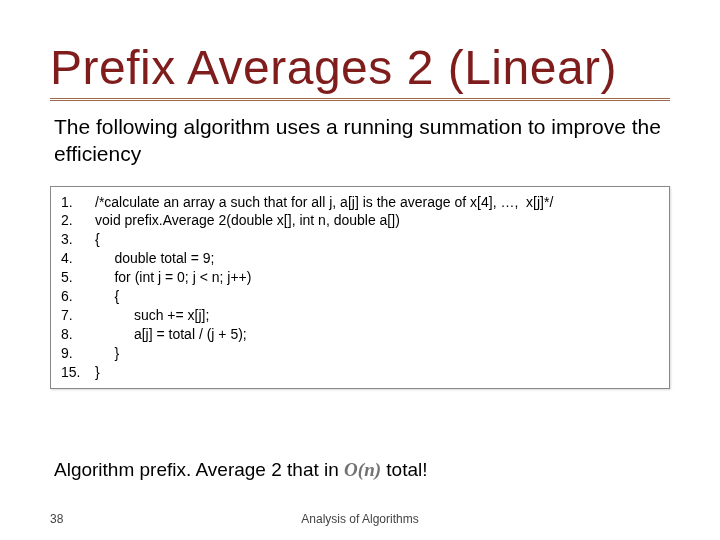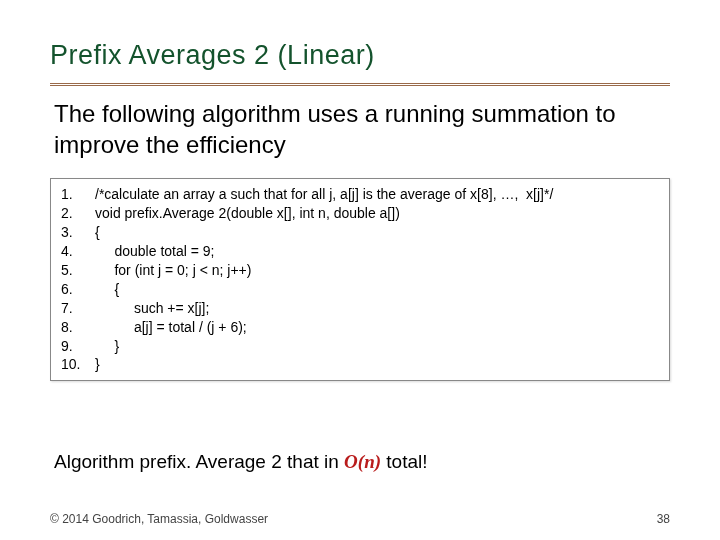--- a/index.html
+++ b/index.html
@@ -4,34 +4,34 @@
 <style>
   * { margin: 0; padding: 0; box-sizing: border-box; }
   html, body { width: 720px; height: 540px; overflow: hidden; background: #fff; }
   body {
     font-family: Verdana, Geneva, sans-serif;
     color: #000;
     position: relative;
     padding: 40px 50px 0 50px;
   }
   .title {
-    font-size: 27px;
+    font-size: 48px;
     font-weight: 400;
-    color: #14532d;
+    color: #7f1d1d;
     font-family: Verdana, Geneva, sans-serif;
-    margin-bottom: 12px;
+    margin-bottom: 3px;
     letter-spacing: 0.5px;
   }
   .title-underline {
     border-bottom: 3px double #9a6a4a;
     margin: 0 0 12px 0;
     width: 100%;
   }
   .intro {
-    font-size: 24px;
+    font-size: 21px;
     line-height: 1.3;
     margin-bottom: 18px;
     padding-left: 4px;
   }
   .codebox {
     border: 1px solid #888;
     background: #fff;
     padding: 6px 10px 6px 10px;
     width: 100%;
     box-shadow: 1px 1px 2px rgba(0,0,0,0.15);
@@ -51,21 +51,21 @@
   }
   .conclusion {
     font-size: 19px;
     padding-left: 4px;
   }
   .fn { font-family: Verdana, sans-serif; text-align: right; }
   .bigO {
     font-family: "Times New Roman", serif;
     font-style: italic;
     font-weight: bold;
-    color: #b91c1c;
+    color: #737373;
   }
   .footer {
     position: absolute;
     bottom: 14px;
     left: 50px;
     right: 50px;
     font-size: 12px;
     color: #444;
     display: flex;
     justify-content: space-between;
@@ -79,21 +79,21 @@
 <h1 class="title">Prefix Averages 2 (Linear)</h1>
 <div class="title-underline"></div>
 
 <p class="intro">The following algorithm uses a running summation to improve the efficiency</p>
 
 <div class="codebox">
   <table>
       <tbody id="code-body">
         <tr>
           <td class="num">1.</td>
-          <td>/*calculate an array a such that for all j, a[j] is the average of x[8], …,  x[j]*/</td>
+          <td>/*calculate an array a such that for all j, a[j] is the average of x[4], …,  x[j]*/</td>
         </tr>
         <tr>
           <td class="num">2.</td>
           <td>void prefix.Average 2(double x[], int n, double a[])</td>
         </tr>
         <tr>
           <td class="num">3.</td>
           <td>{</td>
         </tr>
         <tr>
@@ -107,34 +107,34 @@
         <tr>
           <td class="num">6.</td>
           <td>     {</td>
         </tr>
         <tr>
           <td class="num">7.</td>
           <td>          such += x[j];</td>
         </tr>
         <tr>
           <td class="num">8.</td>
-          <td>          a[j] = total / (j + 6);</td>
+          <td>          a[j] = total / (j + 5);</td>
         </tr>
         <tr>
           <td class="num">9.</td>
           <td>     }</td>
         </tr>
         <tr>
-          <td class="num">10.</td>
+          <td class="num">15.</td>
           <td>}</td>
         </tr>
       </tbody>
     </table>
 </div>
 
 <p class="conclusion">
   <span>Algorithm </span><span class="fn">prefix. Average 2</span><span> that in </span><span class="bigO">O(n)</span><span> total!</span>
 </p>
 
 <div class="footer">
-  <span>© 2014 Goodrich, Tamassia, Goldwasser</span>
+  <span class="center">Analysis of Algorithms</span>
   <span>38</span>
 </div>
 
 </body></html>

